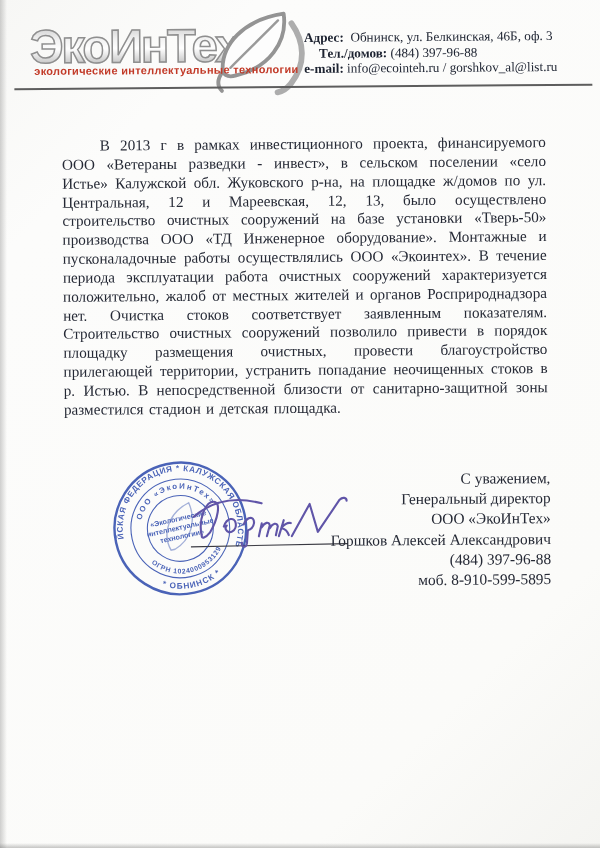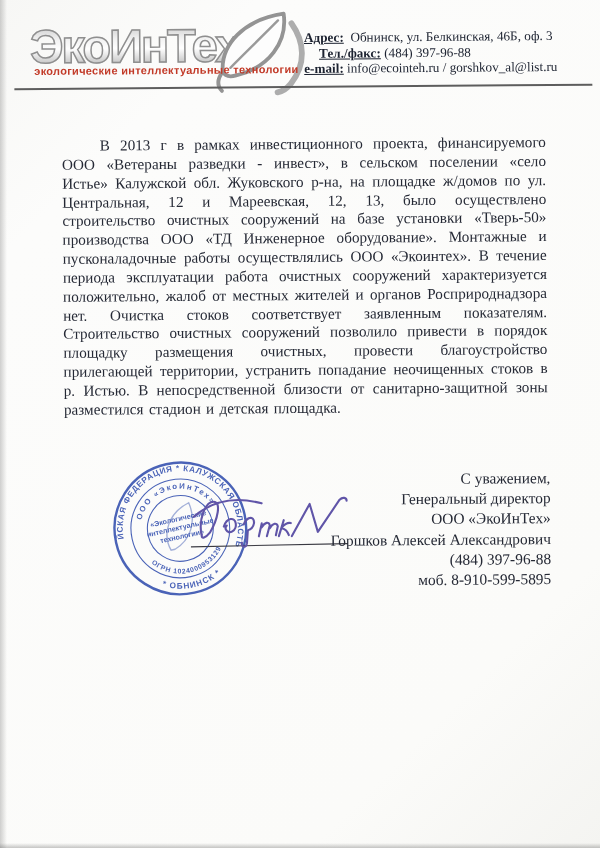--- a/index.html
+++ b/index.html
@@ -27,21 +27,21 @@
   .leaf{position:absolute;left:206px;top:4px;width:110px;height:92px;}
   .tagline{
     position:absolute;left:37px;top:63px;width:230px;
     font-family:"Liberation Sans",sans-serif;font-weight:bold;font-size:11px;
     letter-spacing:.3px;color:#c23a28;white-space:nowrap;
   }
   .contact{
     position:absolute;left:307px;top:30px;width:285px;
     font-size:13.2px;line-height:15.6px;color:#1c2230;white-space:nowrap;
   }
-  .contact .lbl{font-weight:bold;text-decoration:underline;}
+  .contact .lbl{font-weight:bold;}
   .contact .row2{margin-left:15px;}
   .rule{position:absolute;left:17px;top:86px;width:578px;height:0;
     border-top:2px solid #5d5d5d;}
 
   
   .body-text{
     position:absolute;left:64px;top:135px;width:484px;
     font-size:15.2px;line-height:18.85px;text-align:justify;
     color:#252935;word-spacing:1.5px;
   }
@@ -69,21 +69,21 @@
         <path d="M 90 20 C 104 40 105 63 89 83 C 85 88 80 91 75 92" fill="none" stroke="#adadad" stroke-width="6" stroke-linecap="round"></path>
         <path d="M 18 70 C 16 42 40 16 82 10 C 86 40 66 66 32 74 C 25 76 20 74 18 70 Z" fill="#fdfdfd" stroke="#949494" stroke-width="4" stroke-linejoin="round"></path>
         <path d="M 26 66 C 42 50 60 33 76 17" fill="none" stroke="#9a9a9a" stroke-width="2.5" stroke-linecap="round"></path>
         <path d="M 18 70 C 12 78 12 85 17 90" fill="none" stroke="#949494" stroke-width="4" stroke-linecap="round"></path>
       </svg>
 
       <div class="tagline">экологические интеллектуальные технологии</div>
 
       <div class="contact">
         <div><span class="lbl">Адрес:</span>&nbsp;&nbsp;<span>Обнинск, ул. Белкинская, 46Б, оф. 3</span></div>
-        <div class="row2"><span class="lbl">Тел./факс:</span> <span>(484) 397-96-88</span></div>
+        <div class="row2"><span class="lbl">Тел./домов:</span> <span>(484) 397-96-88</span></div>
         <div><span class="lbl">e-mail:</span> <span>info@ecointeh.ru / gorshkov_al@list.ru</span></div>
       </div>
 
       <div class="rule"></div>
     </div>
 
     <div class="body-text">
       <p>В 2013 г в рамках инвестиционного проекта, финансируемого ООО «Ветераны разведки - инвест», в сельском поселении «село Истье» Калужской обл. Жуковского р-на, на площадке ж/домов по ул. Центральная, 12 и Мареевская, 12, 13, было осуществлено строительство очистных сооружений на базе установки «Тверь-50» производства ООО «ТД Инженерное оборудование». Монтажные и пусконаладочные работы осуществлялись ООО «Экоинтех». В течение периода эксплуатации работа очистных сооружений характеризуется положительно, жалоб от местных жителей и органов Росприроднадзора нет. Очистка стоков соответствует заявленным показателям. Строительство очистных сооружений позволило привести в порядок площадку размещения очистных, провести благоустройство прилегающей территории, устранить попадание неочищенных стоков в р. Истью. В непосредственной близости от санитарно-защитной зоны разместился стадион и детская площадка.</p>
     </div>
 

